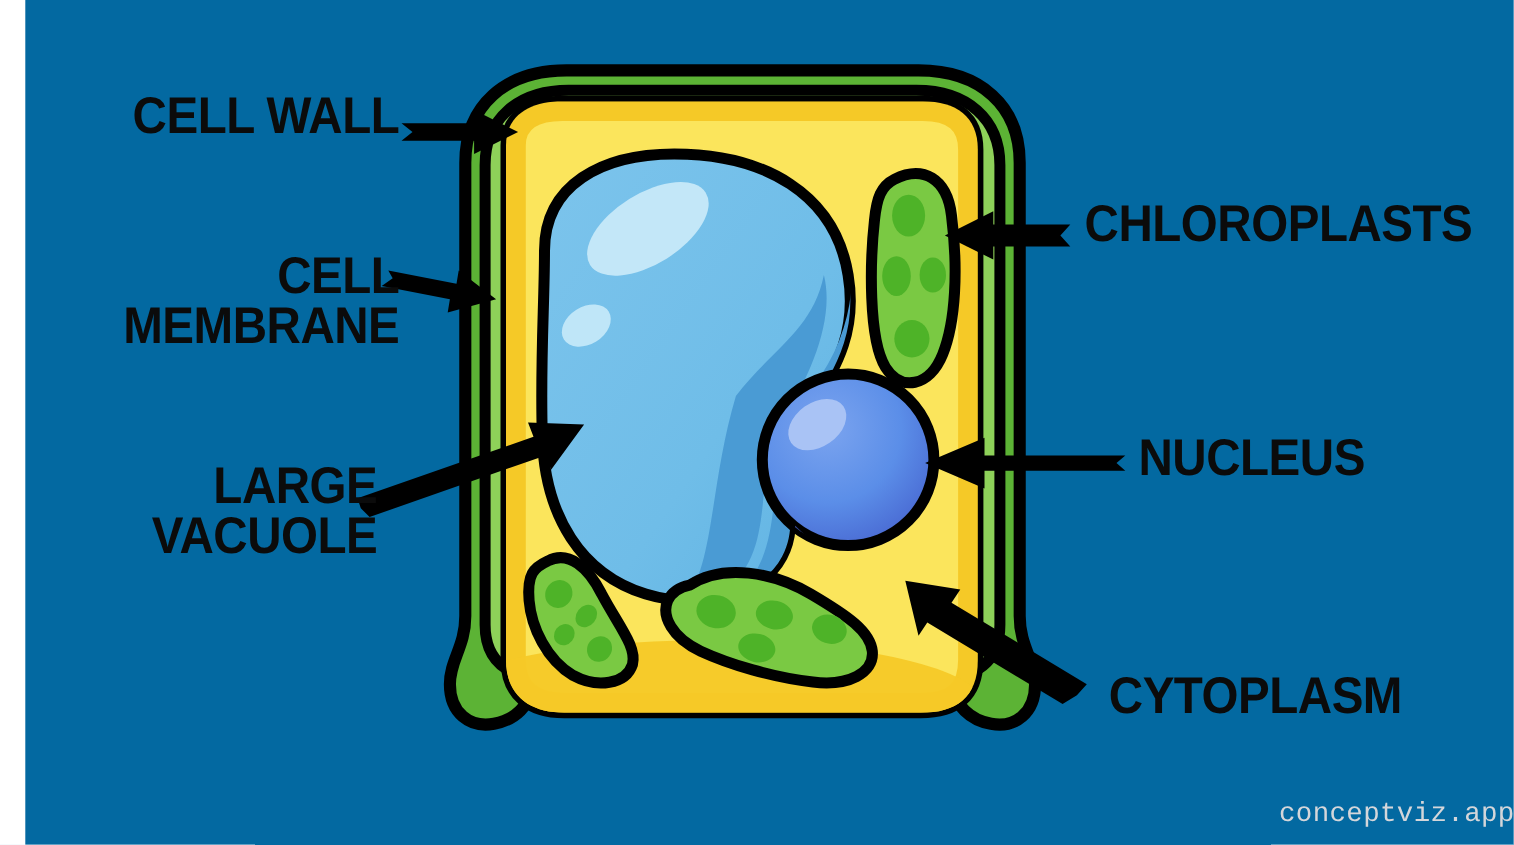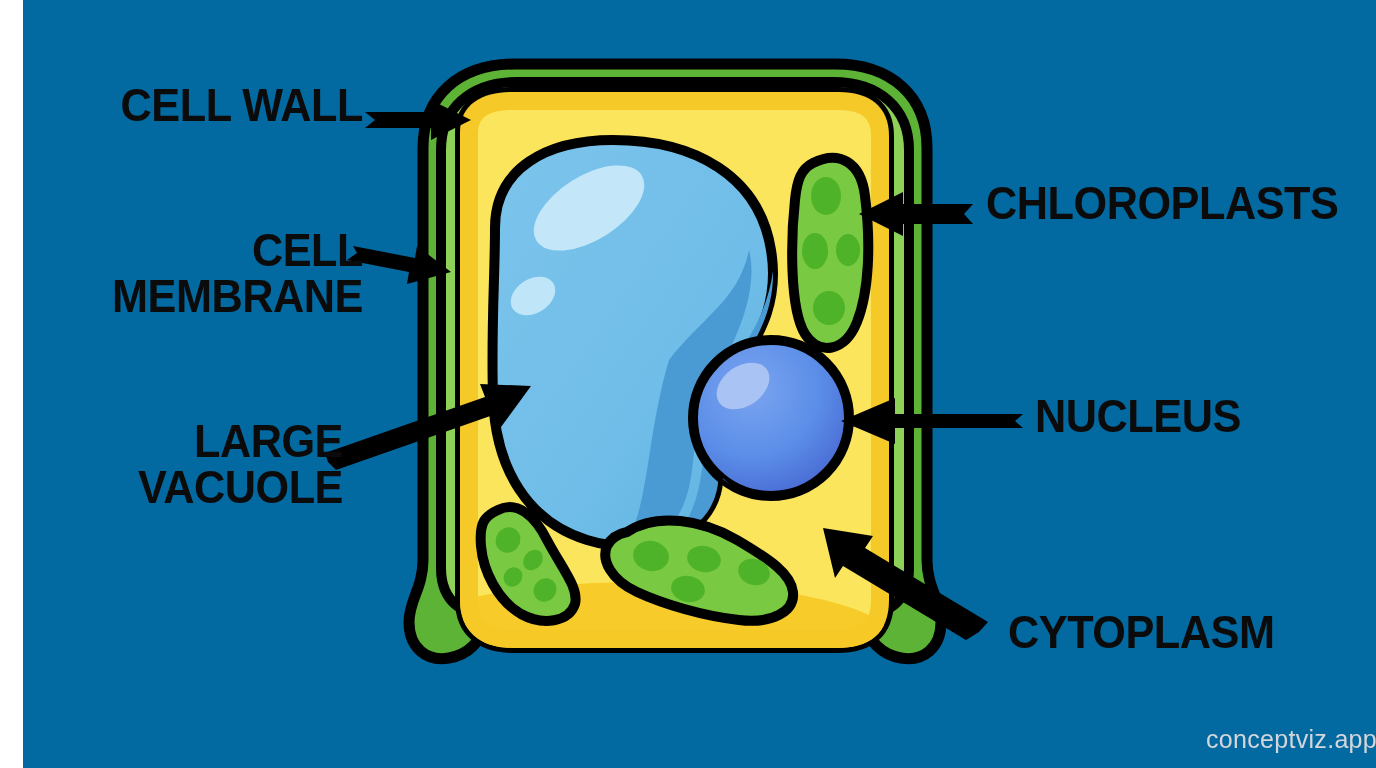--- a/index.html
+++ b/index.html
@@ -62,21 +62,21 @@
     font-size: 47px;
   }
   #label-cytoplasm {
     left: 985px; top: 609px; width: 390px;
     font-size: 47px;
   }
   .watermark {
     position: absolute;
     right: 22px;
     bottom: 14px;
-    font-family: Liberation Sans, sans-serif;
+    font-family: Liberation Mono, monospace;
     font-size: 25px;
     color: #d4d6da;
     letter-spacing: 0.3px;
   }
 </style>
 </head>
 <body>
 
 <div class="canvas">
 

